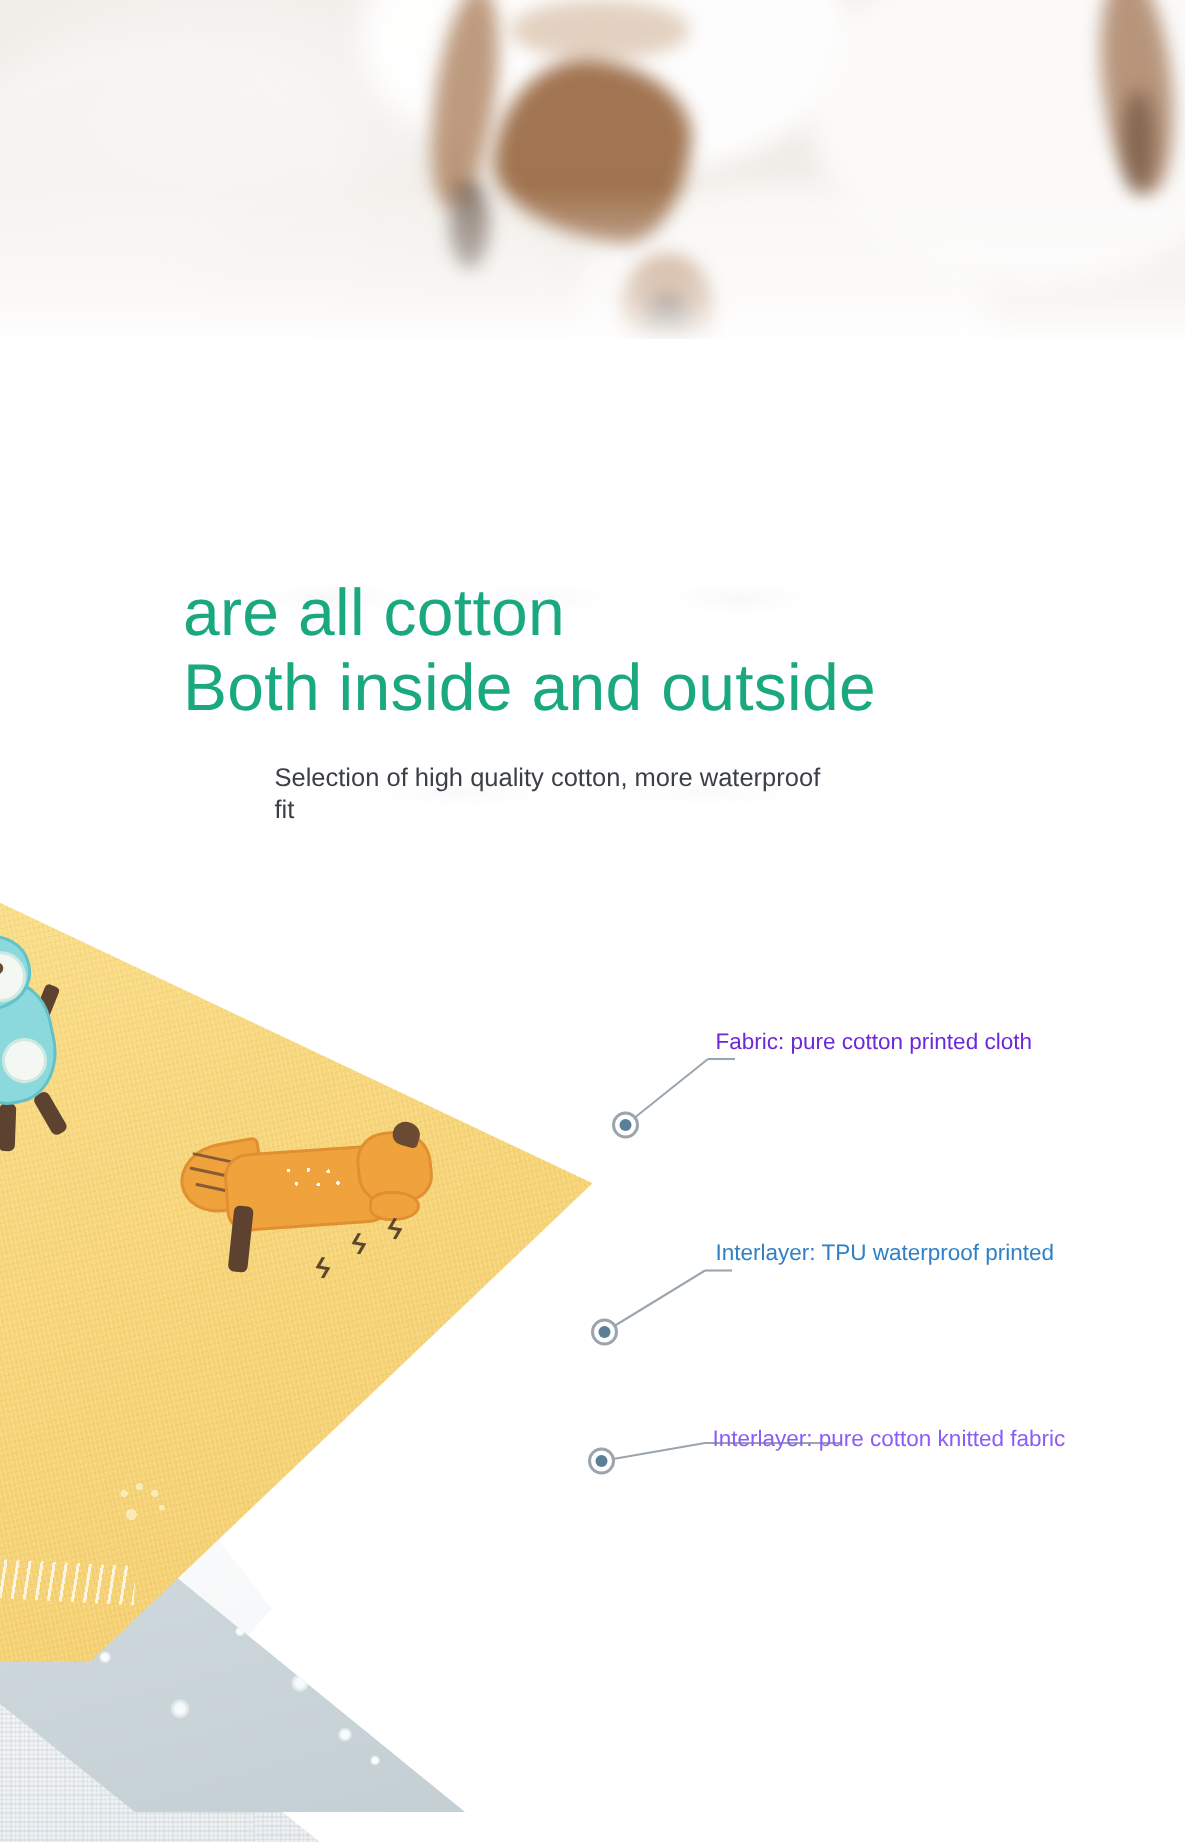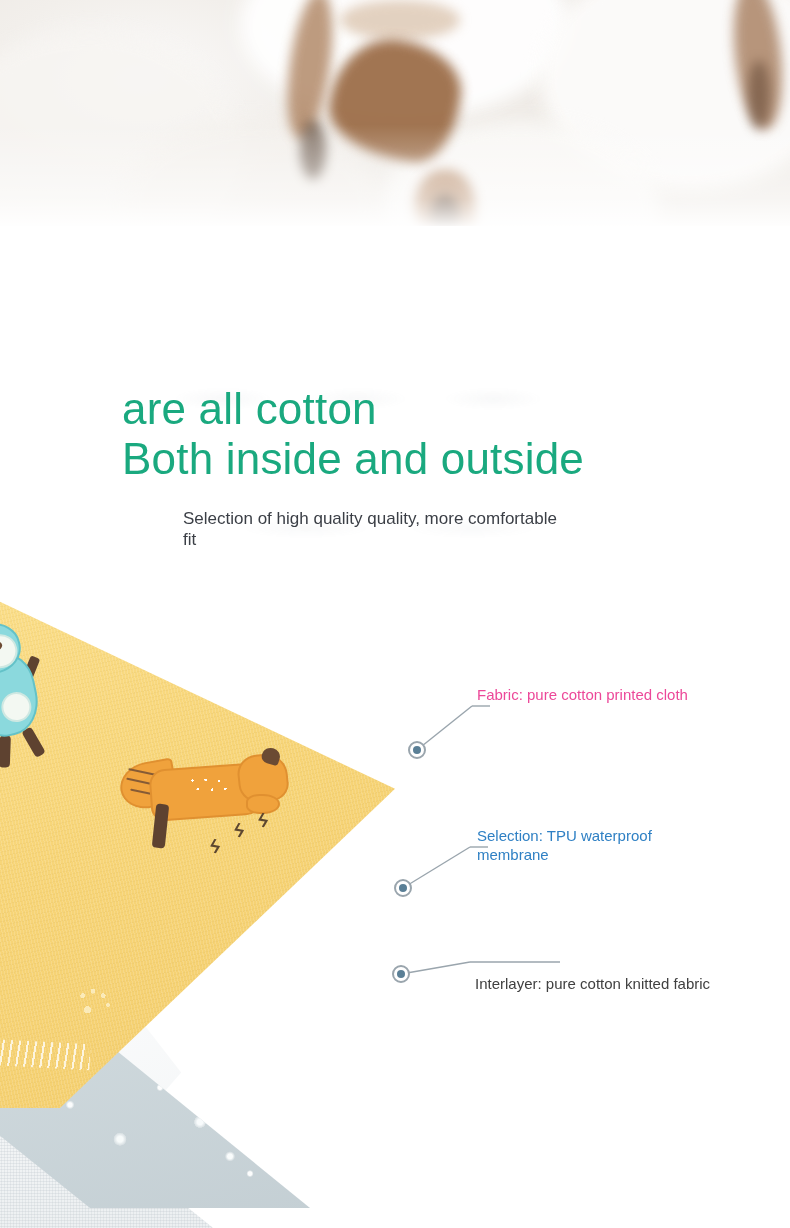--- a/index.html
+++ b/index.html
@@ -190,23 +190,23 @@
        radial-gradient(circle 4px at 74% 30%, #fdf3cf 60%, transparent 62%),
        radial-gradient(circle 3px at 88% 60%, #fdf3cf 60%, transparent 62%);}
   .stitch{position:absolute;left:-40px;top:492px;width:160px;height:26px;
      background-image:repeating-linear-gradient(96deg,rgba(255,255,255,.85) 0 2px,transparent 2px 8px);
      transform:rotate(3deg);opacity:.9;}
 
   
   .callouts{position:absolute;inset:0;pointer-events:none;}
   .callouts svg{position:absolute;left:0;top:0;width:790px;height:1228px;}
   .co-label{position:absolute;font-size:15px;line-height:19px;}
-  .co1{left:477px;top:685px;width:230px;color:#ec4899;}
+  .co1{left:477px;top:685px;width:230px;color:#6d28d9;}
   .co2{left:477px;top:826px;width:250px;color:#2f80c4;}
-  .co3{left:475px;top:950px;width:300px;color:#404040;white-space:nowrap;margin-top:24px;}
+  .co3{left:475px;top:950px;width:300px;color:#8b5cf6;white-space:nowrap;}
 </style>
 </head>
 <body>
 
 <div class="page">
 
   <div class="hero">
     <div class="base"></div>
     <div class="fluff f1"></div>
     <div class="fluff f2"></div>
@@ -225,21 +225,21 @@
   </div>
 
   <div class="ghost-head"></div>
 
 
   <div class="headline">
     <span class="ln">are all cotton</span>
     <span class="ln">Both inside and outside</span>
   </div>
 
-  <div class="subtitle">Selection of high quality quality, more comfortable fit</div>
+  <div class="subtitle">Selection of high quality cotton, more waterproof fit</div>
 
   <div class="stack">
     <div class="layer-knit"></div>
     <div class="knit-tex"></div>
     <div class="knit-strip"></div>
 
     <div class="layer-tpu"></div>
     <div class="drops"></div>
 
     <div class="layer-cotton"></div>
@@ -294,17 +294,17 @@
         <circle cx="403" cy="888" r="8" fill="#ffffff" stroke="#9aa5ad" stroke-width="2"></circle>
         <circle cx="403" cy="888" r="4" fill="#5a7f96"></circle>
       </g>
       <g>
         <circle cx="401" cy="974" r="8" fill="#ffffff" stroke="#9aa5ad" stroke-width="2"></circle>
         <circle cx="401" cy="974" r="4" fill="#5a7f96"></circle>
       </g>
     </svg>
 
     <div class="co-label co1">Fabric: pure cotton printed cloth</div>
-    <div class="co-label co2">Selection: TPU waterproof membrane</div>
+    <div class="co-label co2">Interlayer: TPU waterproof printed</div>
     <div class="co-label co3">Interlayer: pure cotton knitted fabric</div>
   </div>
 
 </div>
 
 </body></html>

